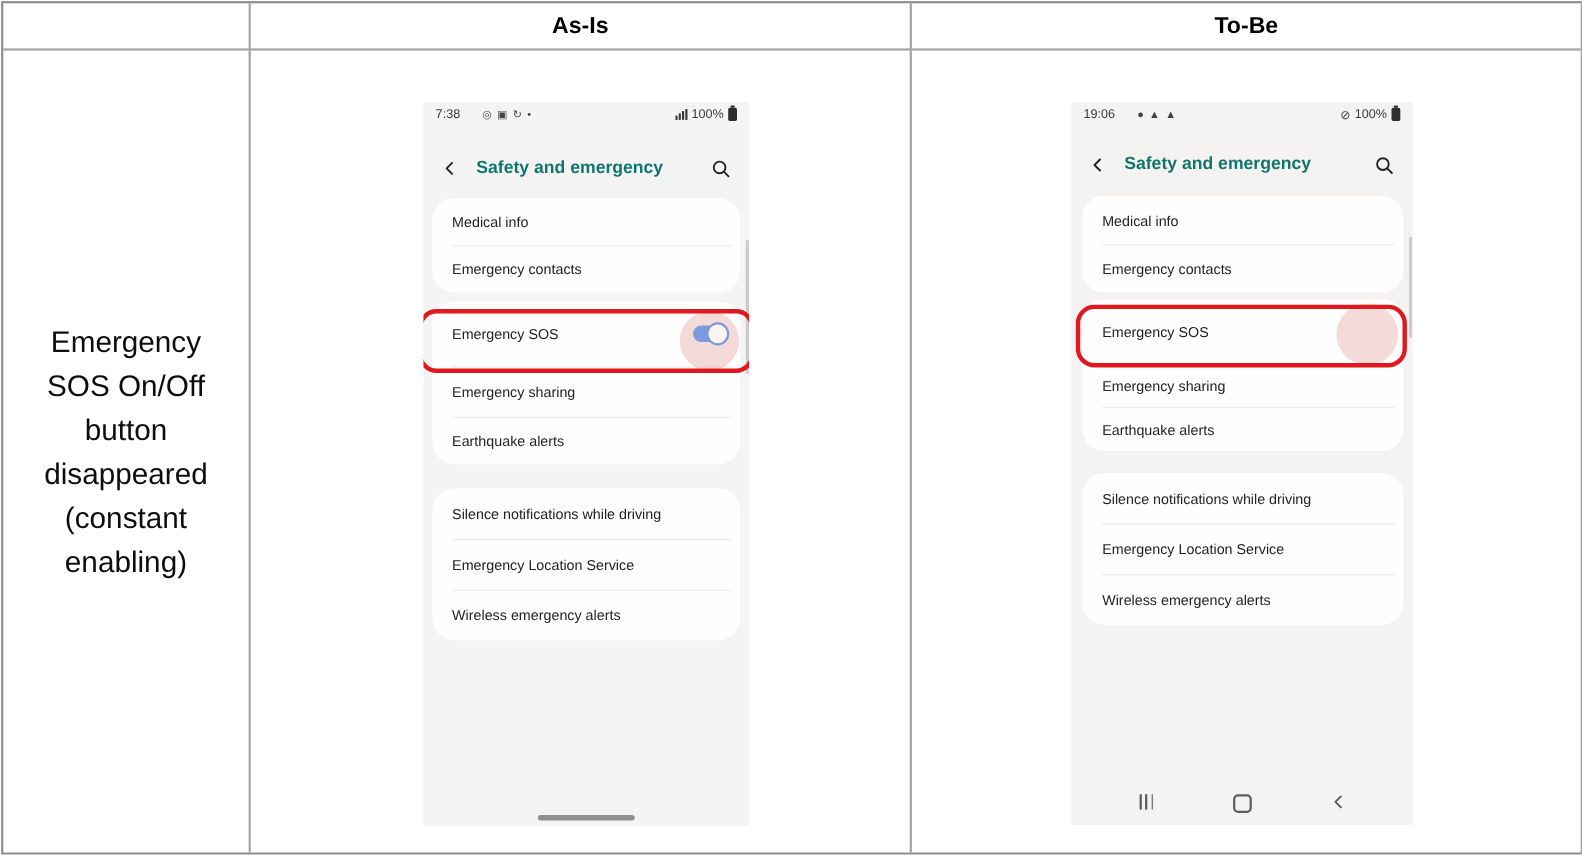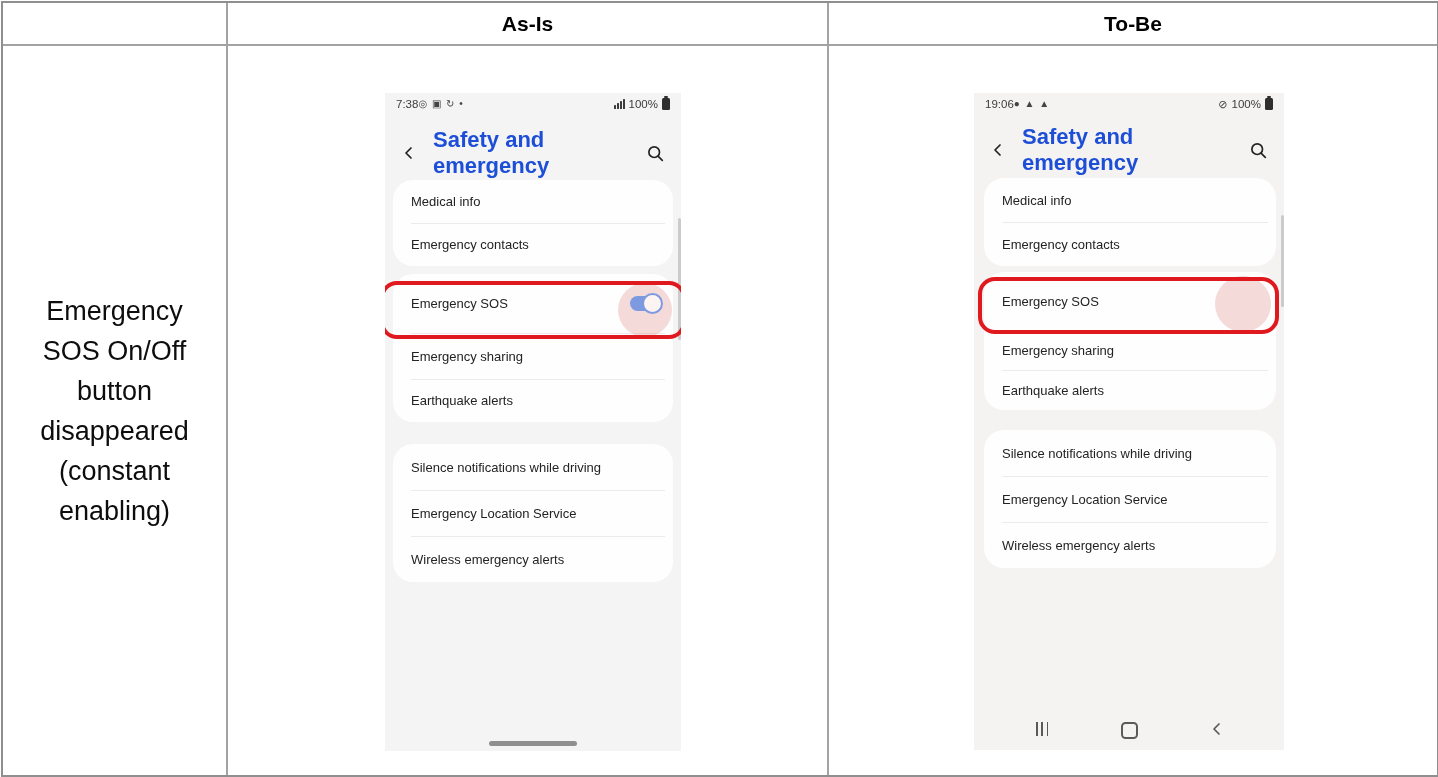--- a/index.html
+++ b/index.html
@@ -11,33 +11,33 @@
   .cell.last-row{border-bottom:none;}
   .hdr{display:flex;align-items:center;justify-content:center;font-size:21px;font-weight:bold;color:#000;}
   .label-cell{display:flex;align-items:center;justify-content:flex-end;text-align:center;padding:0 14px;
               font-size:27px;line-height:40px;color:#0d0d0d;}
   
   .phone{position:absolute;overflow:hidden;}
   .phone.asis{left:157px;top:47px;width:296px;height:658px;background:#f4f4f4;}
   .phone.tobe{left:145px;top:47px;width:310px;height:657px;background:#f5f3f1;}
   .statusbar{position:absolute;left:0;right:0;top:2px;height:18px;display:flex;align-items:center;
              justify-content:space-between;padding:0 11px;font-size:11.5px;color:#3c3c3c;}
-  .sb-left{display:flex;gap:0;}
+  .sb-left{display:flex;align-items:center;gap:20px;}
   .sb-icons{font-size:10px;letter-spacing:1px;color:#444;}
   .sb-right{display:flex;align-items:center;gap:4px;}
   .signal{display:flex;align-items:flex-end;gap:1px;height:10px;}
   .signal i{display:block;width:2px;background:#3c3c3c;border-radius:0.5px;}
   .signal i:nth-child(1){height:4px;}.signal i:nth-child(2){height:6px;}
   .signal i:nth-child(3){height:8px;}.signal i:nth-child(4){height:10px;}
   .battery{width:8px;height:12px;background:#2e2e2e;border-radius:1.5px;position:relative;}
   .battery:before{content:"";position:absolute;top:-2px;left:2px;width:4px;height:2px;background:#2e2e2e;border-radius:1px;}
   .mute-glyph{font-size:11px;color:#3c3c3c;}
   .appbar{position:absolute;left:0;right:0;display:flex;align-items:center;padding:0 17px;height:40px;}
   .asis .appbar{top:40px;} .tobe .appbar{top:37px;}
-  .appbar .title{font-size:22px;font-weight:700;color:#1d4ed8;margin-left:17px;}
+  .appbar .title{font-size:16px;font-weight:700;color:#0f766e;margin-left:17px;}
   .appbar .spacer{flex:1;}
   .icon-btn{display:flex;align-items:center;justify-content:center;}
   .card{position:absolute;background:#fefefe;border-radius:20px;}
   .asis .card{left:8px;width:280px;}
   .tobe .card{left:10px;width:292px;}
   .row{display:flex;align-items:center;padding:0 18px;font-size:13px;color:#232323;position:relative;}
   .row.divided:before{content:"";position:absolute;top:0;left:18px;right:8px;height:1px;background:#ebebeb;}
   .scrollbar{position:absolute;width:2.5px;background:#cbcbcb;border-radius:2px;right:0.5px;}
   
   .hl-rect{position:absolute;border:4px solid #e0191f;border-radius:17px;box-sizing:border-box;pointer-events:none;z-index:6;}

